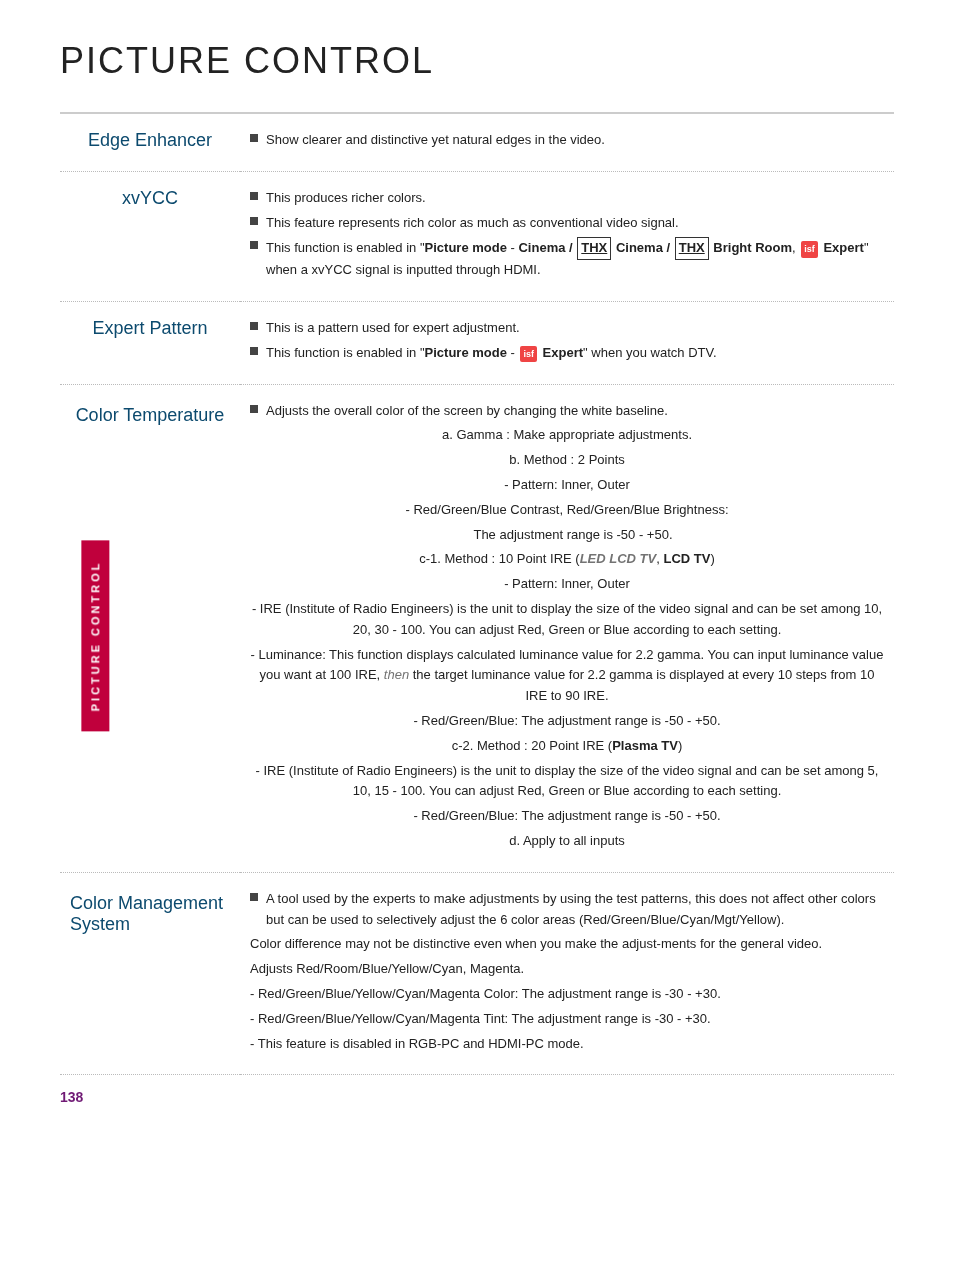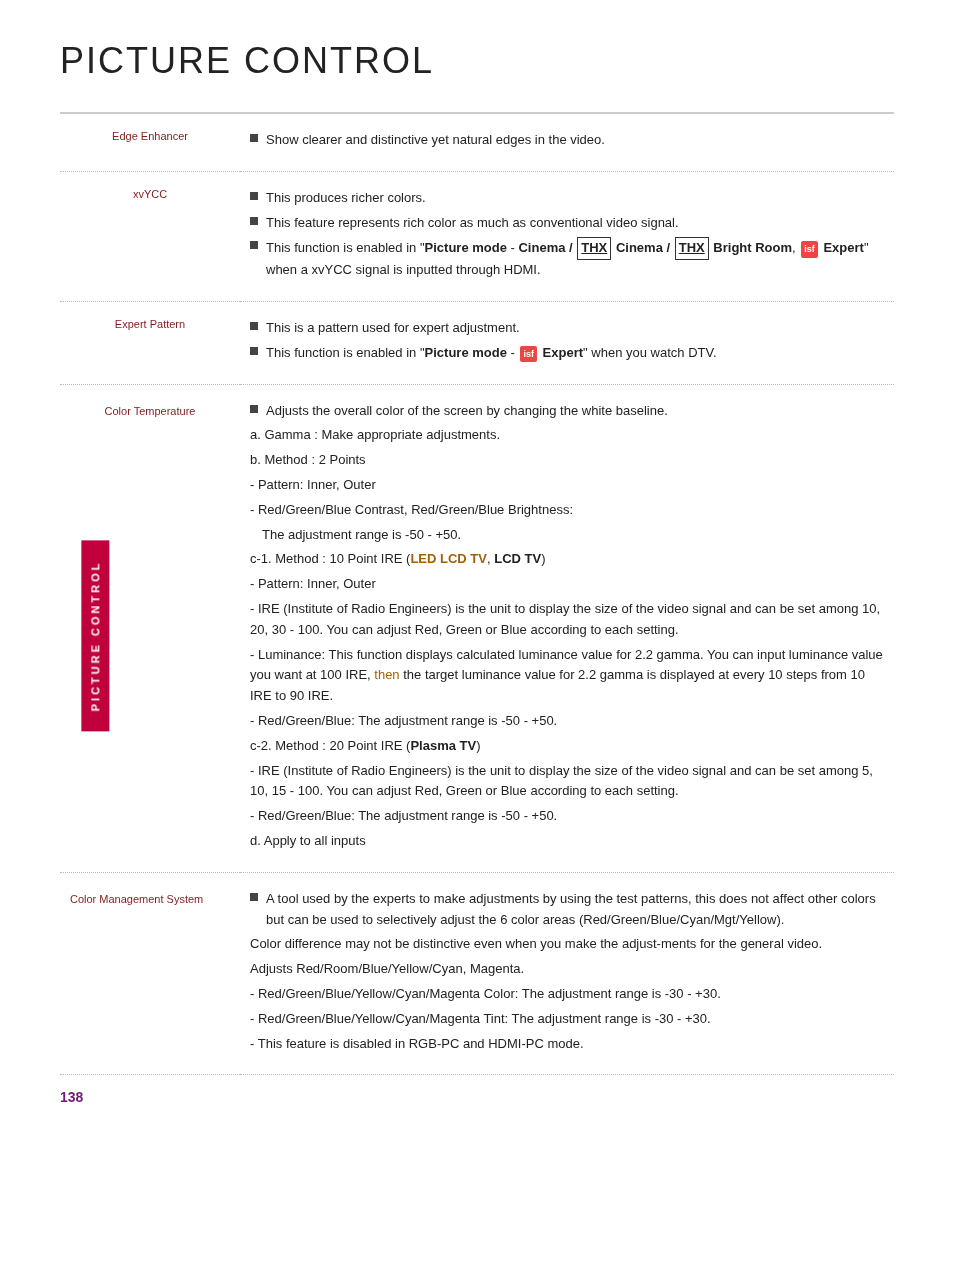--- a/index.html
+++ b/index.html
@@ -39,22 +39,22 @@
 
     .main-table td {
       vertical-align: top;
       padding: 16px 10px;
     }
 
     .label-cell {
       width: 180px;
       min-width: 160px;
       text-align: center;
-      color: #7f1d1d;
-      font-size: 11px;
+      color: #0c4a6e;
+      font-size: 18px;
       padding-top: 20px;
     }
 
     .content-cell {
       padding: 14px 10px 14px 20px;
       line-height: 1.6;
       font-size: 13px;
       color: #222;
     }
 
@@ -102,21 +102,22 @@
       background: #ef4444;
       color: #fff;
       font-size: 9px;
       font-weight: bold;
       padding: 1px 3px;
       margin: 0 2px;
       border-radius: 2px;
     }
 
     .highlight-red {
-      color: #a16207;
+      color: #737373;
+      font-style: italic;
     }
 
     .page-number {
       position: absolute;
       bottom: 30px;
       left: 60px;
       font-size: 14px;
       font-weight: bold;
       color: #701a75;
     }
@@ -178,21 +179,21 @@
       </td>
     </tr>
 
     <tr>
       <td class="label-cell" style="padding-top:20px;">Color Temperature</td>
       <td class="content-cell">
         <div class="bullet">
           <span class="bullet-square"></span>
           <span class="bullet-text">Adjusts the overall color of the screen by changing the white baseline.</span>
         </div>
-        <div style="margin-left:0; margin-top:2px; line-height:1.6;">
+        <div style="margin-left:0; margin-top:2px; line-height:1.6;text-align:center;">
           <p>a. Gamma : Make appropriate adjustments.</p>
           <p>b. Method : 2 Points</p>
           <p>- Pattern: Inner, Outer</p>
           <p>- Red/Green/Blue Contrast, Red/Green/Blue Brightness:</p>
           <p style="margin-left:12px;">The adjustment range is -50 - +50.</p>
           <p>c-1. Method : 10 Point IRE (<strong class="highlight-red">LED LCD TV</strong>, <strong>LCD TV</strong>)</p>
           <p>- Pattern: Inner, Outer</p>
           <p>- IRE (Institute of Radio Engineers) is the unit to display the size of the video signal and can be set among 10, 20, 30 - 100. You can adjust Red, Green or Blue according to each setting.</p>
           <p>- Luminance: This function displays calculated luminance value for 2.2 gamma. You can input luminance value you want at 100 IRE, <span class="highlight-red">then</span> the target luminance value for 2.2 gamma is displayed at every 10 steps from 10 IRE to 90 IRE.</p>
           <p>- Red/Green/Blue: The adjustment range is -50 - +50.</p>

